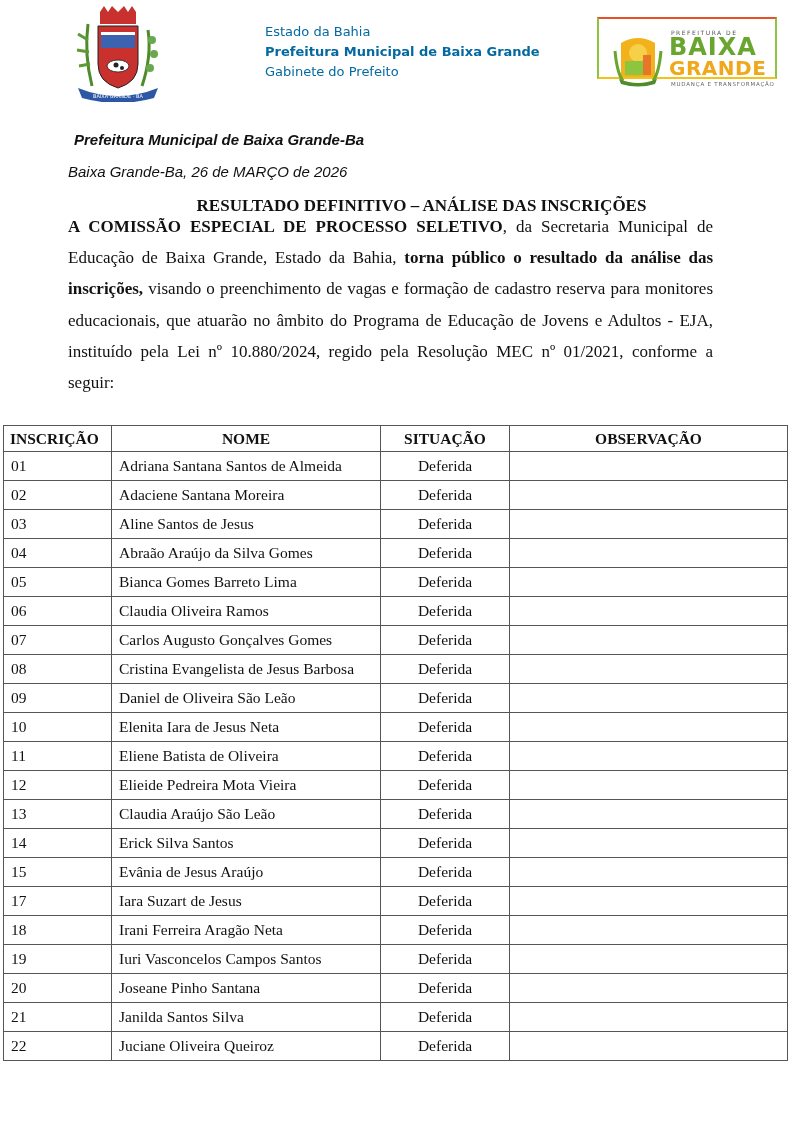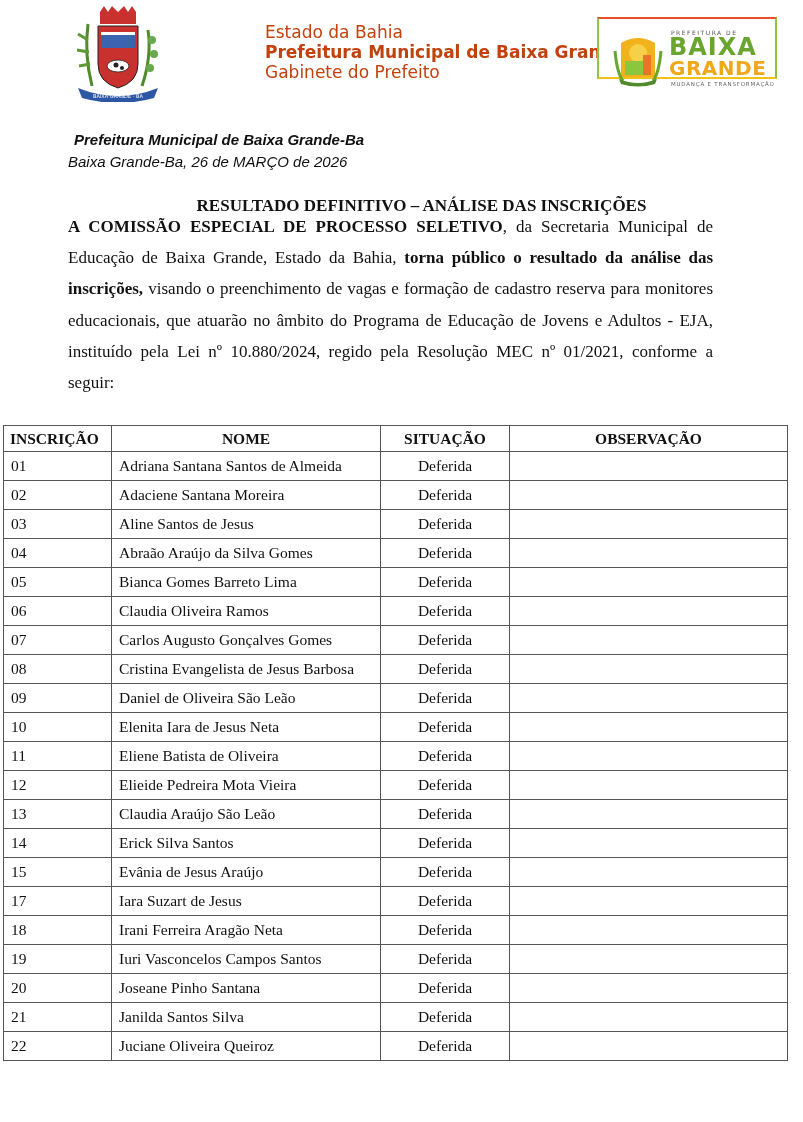--- a/index.html
+++ b/index.html
@@ -1,32 +1,32 @@
 <!DOCTYPE html>
 <html><head>
 <meta charset="utf-8">
 <style>
   html, body { margin: 0; padding: 0; background: #ffffff; }
   body { width: 803px; height: 1122px; position: relative; overflow: hidden; color: #111; }
   .page { position: absolute; left: 0; top: 0; width: 803px; height: 1122px; background: #fff; }
 
   
   .coat { position: absolute; left: 74px; top: 4px; width: 88px; height: 98px; }
-  .hdr-text { position: absolute; left: 265px; top: 22px; font-family: "DejaVu Sans", sans-serif; font-size: 17px; line-height: 20px; color: #c2410c; }
+  .hdr-text { position: absolute; left: 265px; top: 22px; font-family: "DejaVu Sans", sans-serif; font-size: 13px; line-height: 20px; color: #0369a1; }
   .hdr-text .b { font-weight: bold; }
   .logo-box { position: absolute; left: 597px; top: 17px; width: 180px; height: 62px; box-sizing: border-box; border: 2px solid #8cc63f; background: #fff;
               border-top-color: #e8502a; border-bottom-color: #f2c21b; }
   .logo-emblem { position: absolute; left: 14px; top: 14px; width: 50px; height: 54px; }
   .logo-small { position: absolute; left: 72px; top: 10px; font-family: "DejaVu Sans", sans-serif; font-size: 6px; letter-spacing: 1.5px; color: #555; }
   .logo-baixa { position: absolute; left: 70px; top: 16px; font-family: "DejaVu Sans", sans-serif; font-weight: bold; font-size: 24px; color: #6aa62f; letter-spacing: 1px; line-height: 24px; }
   .logo-grande { position: absolute; left: 70px; top: 38px; font-family: "DejaVu Sans", sans-serif; font-weight: bold; font-size: 20px; color: #f0a81b; letter-spacing: 0.5px; line-height: 22px; }
   .logo-tag { position: absolute; left: 72px; top: 62px; font-family: "DejaVu Sans", sans-serif; font-size: 5.5px; letter-spacing: 0.8px; color: #666; }
 
   .pref-line { position: absolute; left: 74px; top: 131px; font-family: "Liberation Sans", sans-serif; font-size: 15px; font-weight: bold; font-style: italic; }
-  .date-line { position: absolute; left: 68px; top: 153px; font-family: "Liberation Sans", sans-serif; font-size: 15px; font-style: italic; text-align: center; }
+  .date-line { position: absolute; left: 68px; top: 163px; font-family: "Liberation Sans", sans-serif; font-size: 15px; font-style: italic; text-align: center; }
 
   .title { position: absolute; left: 0; width: 843px; top: 196px; text-align: center; font-family: "Liberation Serif", serif; font-size: 17px; font-weight: bold; }
   .body-text { position: absolute; left: 68px; top: 211px; width: 645px; font-family: "Liberation Serif", serif; font-size: 17px; line-height: 31.2px; text-align: justify; }
   .body-text b { font-weight: bold; }
 
   
   table.results { position: absolute; left: 3px; top: 425px; width: 785px; border-collapse: collapse; font-family: "Liberation Serif", serif; font-size: 15.5px; }
   table.results th, table.results td { border: 1.5px solid #555; padding: 0 7px; height: 28px; vertical-align: middle; }
   table.results th { font-weight: bold; text-align: center; height: 25px; }
   table.results th.c1 { text-align: left; padding-left: 6px; }

